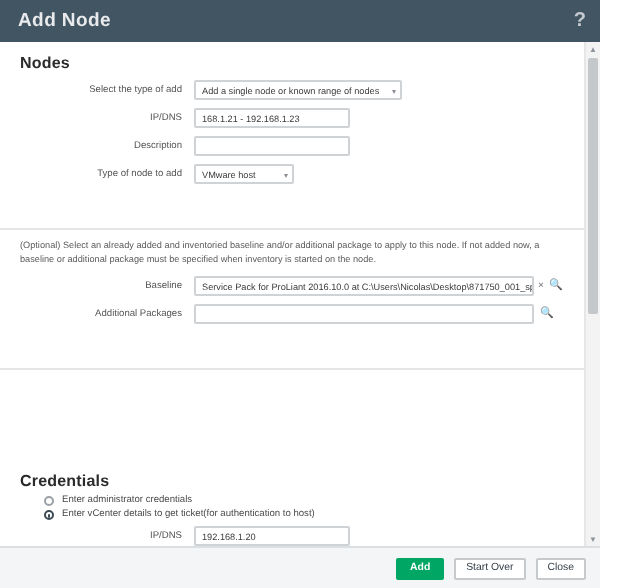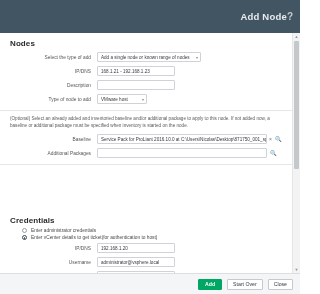--- a/index.html
+++ b/index.html
@@ -17,26 +17,26 @@
   .dialog {
     width: 300px;
     height: 294px;
     display: flex;
     flex-direction: column;
     background: #fdfdfd;
     position: relative;
   }
   
   .titlebar {
-    height: 33px;
+    height: 21px;
     min-height: 21px;
     background: #425563;
     display: flex;
     align-items: center;
-    justify-content: flex-end;
+    justify-content: space-between;
     padding: 0 7px 0 9px;
     box-sizing: border-box;
   }
   .titlebar .title {
     color: #e8eaec;
     font-size: 9.5px;
     font-weight: bold;
     letter-spacing: 0.2px;
   }
   .titlebar .help {
@@ -52,21 +52,21 @@
     overflow: hidden;
     background: #ffffff;
   }
   .scrollinner {
     position: absolute;
     top: 0; left: 0; right: 8px; bottom: 0;
     overflow: hidden;
   }
   .section {
     border-bottom: 1px solid #e6e6e6;
-    padding: 4px 0 3px 0;
+    padding: 4px 0 19px 0;
   }
   .section.nob { border-bottom: none; margin-top: 45px; }
   .sec-title {
     font-size: 8px;
     font-weight: bold;
     color: #2b2b2b;
     margin: 2px 0 3px 10px;
     letter-spacing: 0.1px;
   }
   .sec-note {

